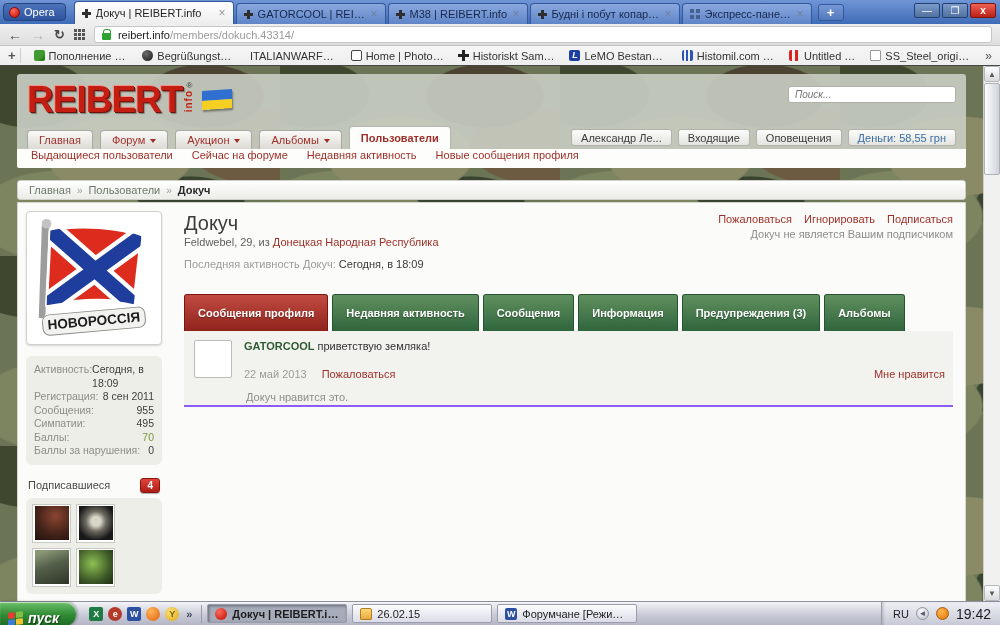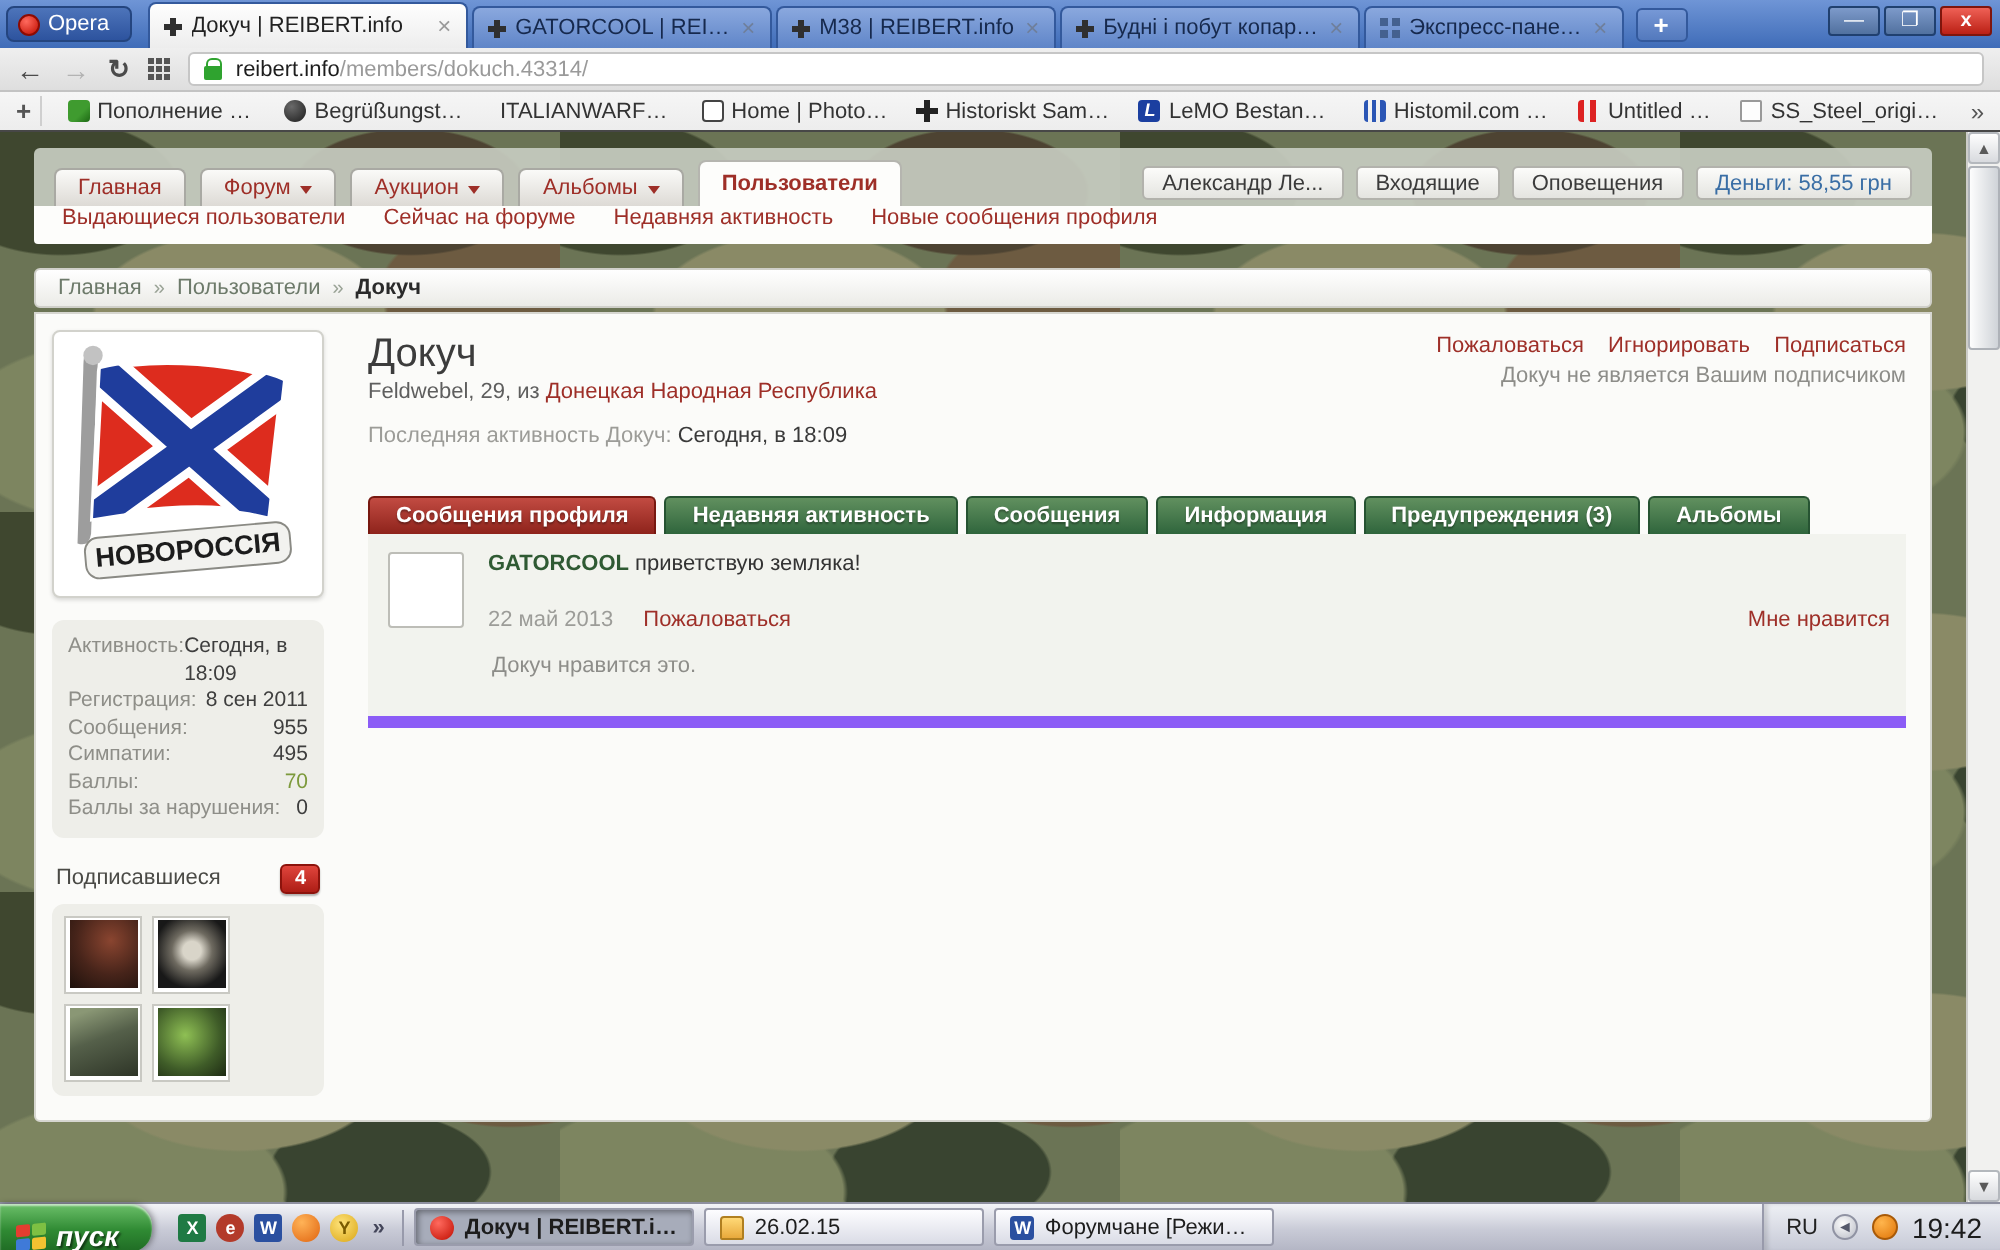--- a/index.html
+++ b/index.html
@@ -131,24 +131,24 @@
   .profile-head{display:flex;justify-content:space-between}
   .p-name{font-size:20px;font-weight:normal;color:#3c3c3c;line-height:22px}
   .p-sub{margin-top:2px;color:#5e5e5e}
   .p-sub a{color:#9e2f28;text-decoration:none}
   .p-last{margin-top:10px;color:#9c9c98}
   .p-last .val{color:#3a3a3a}
   .p-actions{text-align:right;line-height:15px}
   .p-actions a{color:#9e2f28;text-decoration:none;margin-left:9px}
   .p-note{color:#8d8d89}
   .ptabs{display:flex;gap:4px;margin-top:24px}
-  .ptab{height:19px;display:flex;align-items:center;padding:0 13px;font-weight:bold;color:#fff;
+  .ptab{height:37px;display:flex;align-items:center;padding:0 13px;font-weight:bold;color:#fff;
     background:linear-gradient(#61905f,#2f653c);border:1px solid #265332;border-bottom:none;border-radius:3px 3px 0 0;text-shadow:0 1px 1px rgba(0,0,0,.35)}
   .ptab.active{background:linear-gradient(#c24b42,#8e231b);border-color:#771810}
-  .msg-panel{position:relative;background:#f2f3ee;border-bottom:6px solid #8b5cf6;padding:9px 10px 19px;margin-right:0}
+  .msg-panel{position:relative;background:#f2f3ee;border-bottom:2px solid #8b5cf6;padding:9px 10px 2px;margin-right:0}
   .msg-row{display:flex;gap:12px}
   .msg-avatar{width:38px;height:38px;background:#fff;border:1px solid #bdbdb7;padding:1.5px;border-radius:2px;flex:0 0 38px}
   .msg-avatar-img{width:100%;height:100%;background:radial-gradient(circle at 55% 35%,#7a8a62,#3c4a2e 55%,#141a10)}
   .msg-body{flex:1;min-width:0}
   .msg-author{color:#2f5a33;font-weight:bold;text-decoration:none}
   .msg-text{color:#333}
   .msg-meta{margin-top:16px;display:flex;gap:15px}
   .msg-date{color:#9c9c98}
   .msg-report{color:#9e2f28;text-decoration:none}
   .like-link{position:absolute;right:8px;top:37px;color:#9e2f28;text-decoration:none}
@@ -277,20 +277,34 @@
         <span class="bm-label">SS_Steel_original_he</span>
       </span>
     <span class="bm-more">»</span>
   </div>
 
   <div class="viewport">
 
     <div class="site">
 
       <div class="site-header">
+        <div class="logo-row">
+          <div class="logo">
+            <span class="logo-text">REIBERT</span>
+            <span class="logo-side">
+              <span class="logo-reg">®</span>
+              <span class="logo-suffix">info</span>
+            </span>
+            <span class="ua-flag">
+                <span class="ua-blue"></span>
+                <span class="ua-yellow"></span>
+              </span>
+          </div>
+          <input class="search-input" type="text" placeholder="Поиск..." style="">
+        </div>
         <div class="nav-row">
           <div class="ntab">
               <span>Главная</span>
             </div>
           <div class="ntab">
               <span>Форум</span>
               <span class="dd-arrow"></span>
             </div>
           <div class="ntab">
               <span>Аукцион</span>

